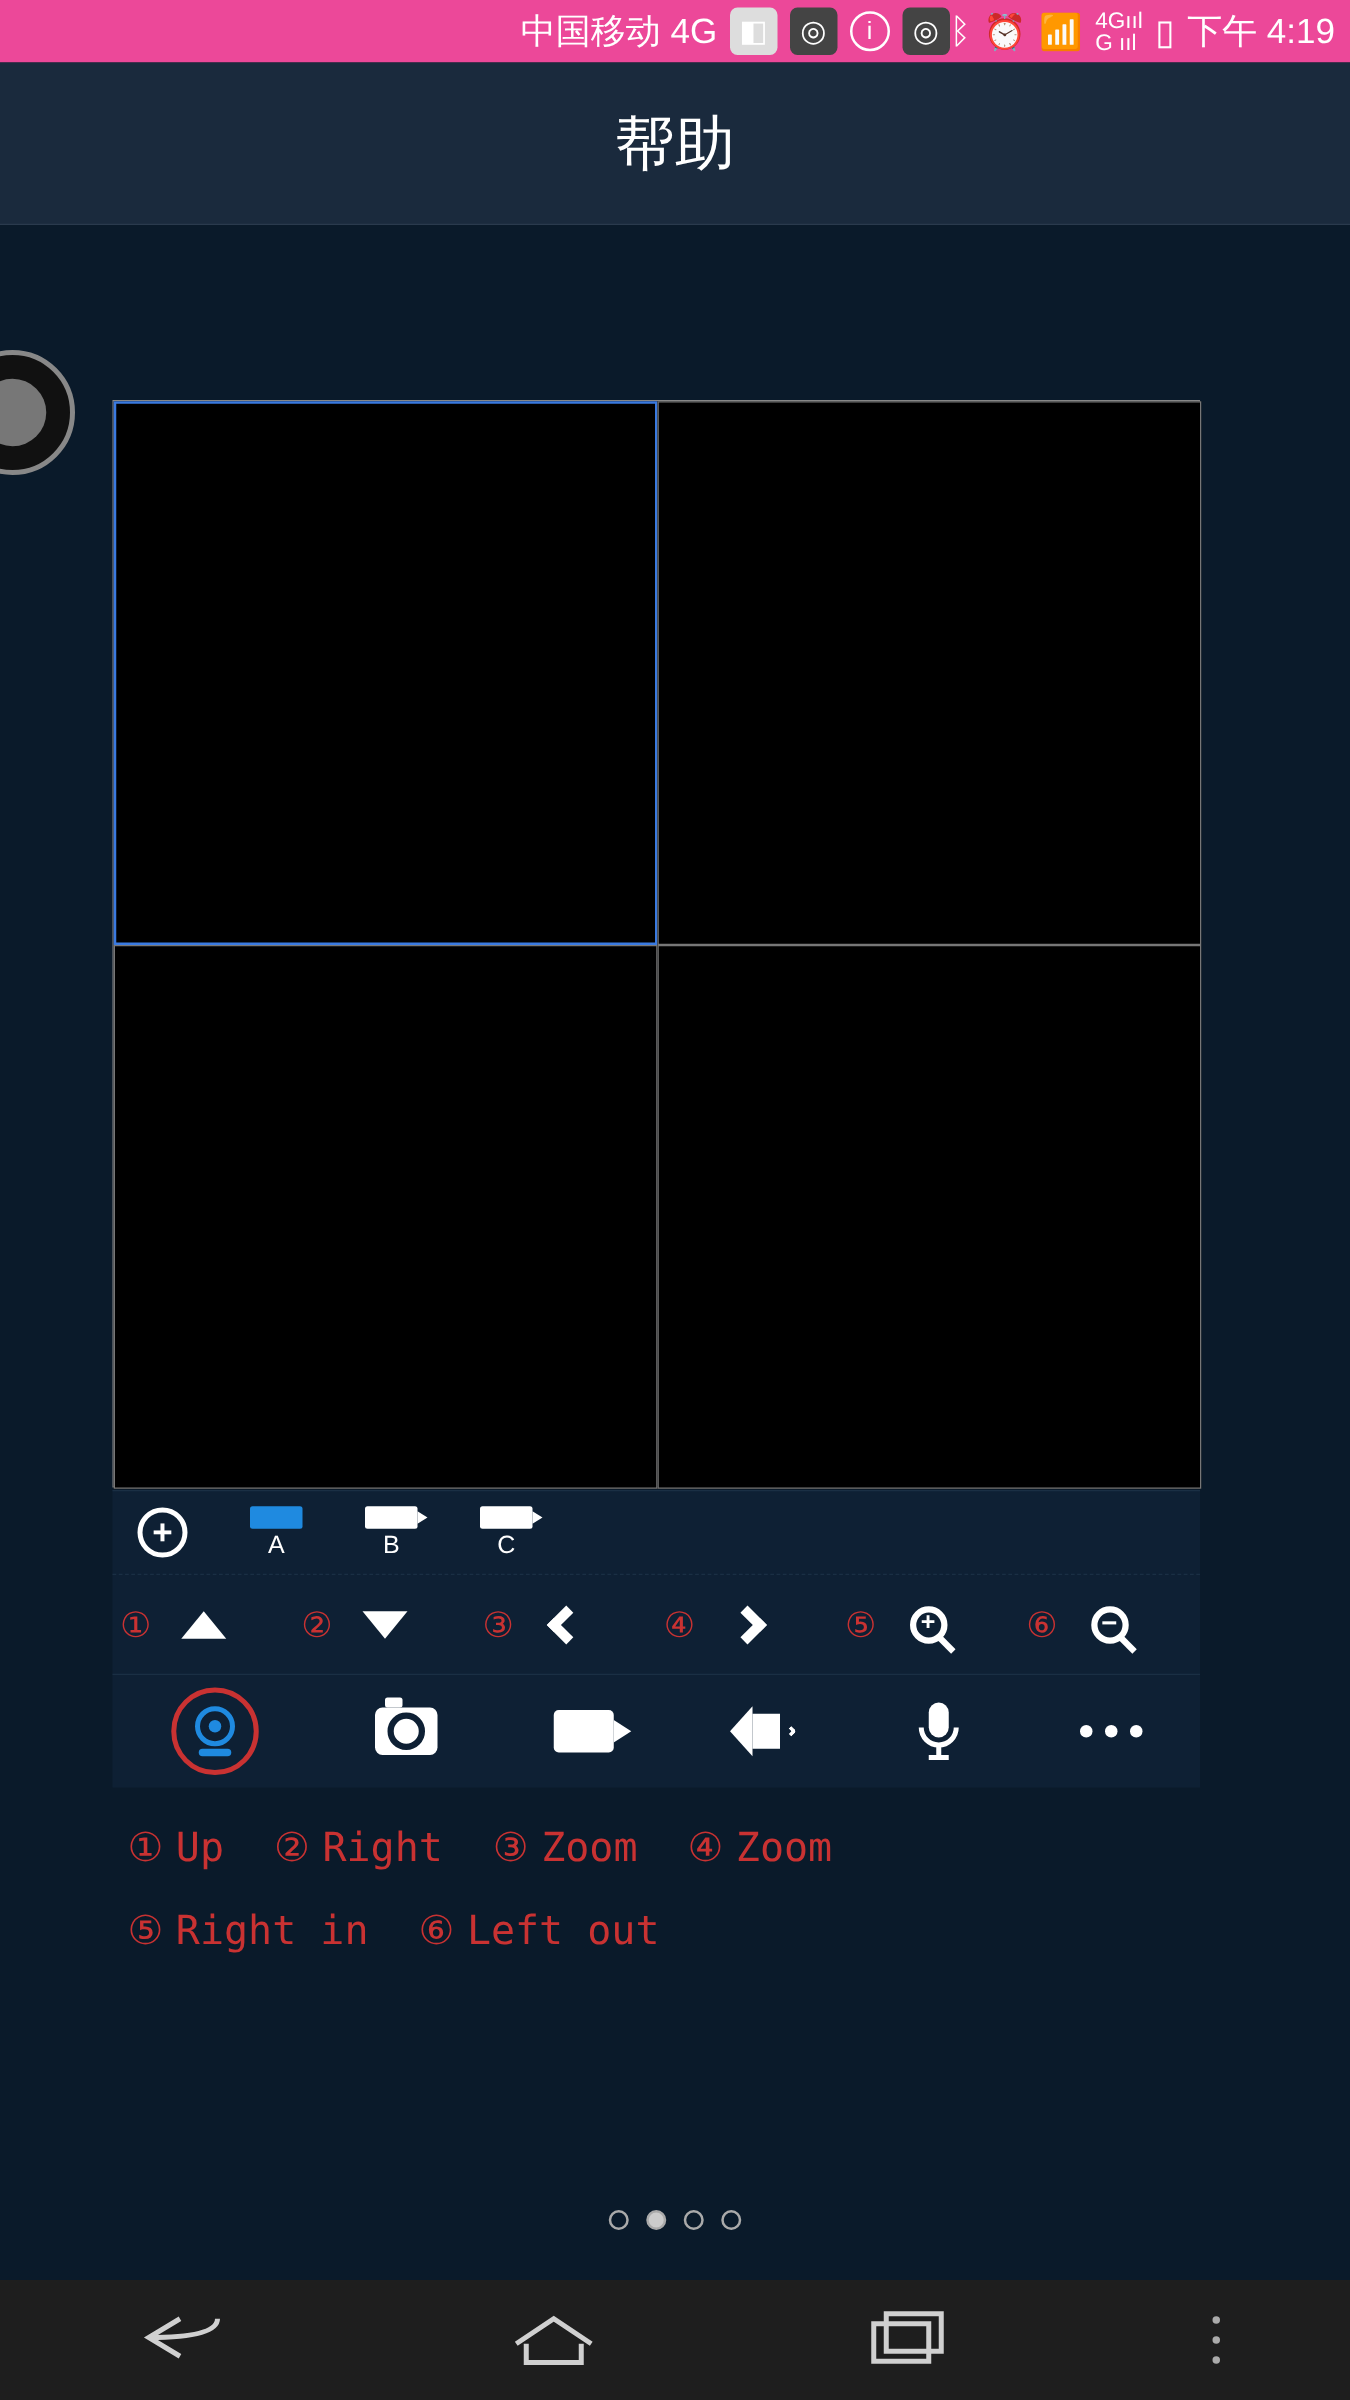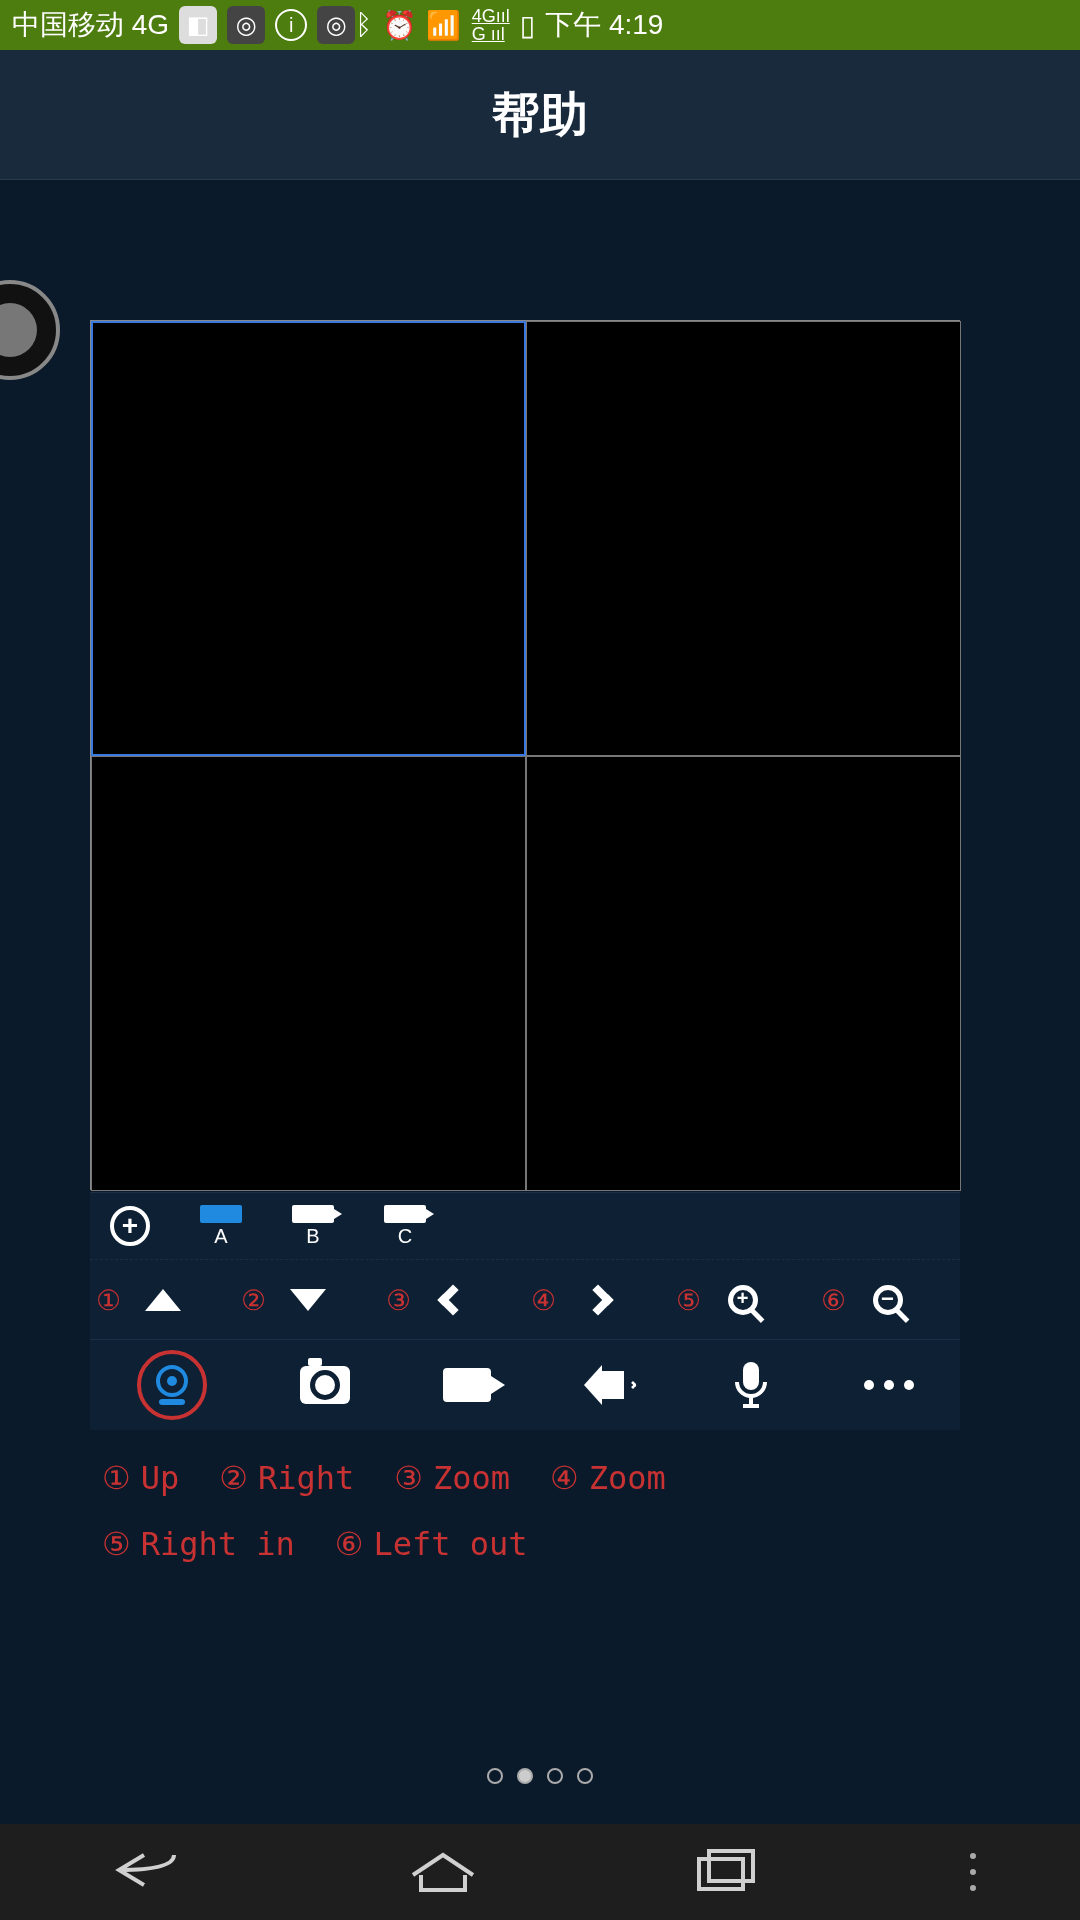--- a/index.html
+++ b/index.html
@@ -6,47 +6,47 @@
     body {
       width: 1080px;
       height: 1920px;
       background: #0a1828;
       font-family: sans-serif;
       overflow: hidden;
       position: relative;
     }
     .statusbar {
       height: 50px;
-      background: #4d7c0f;
+      background: #ec4899;
       color: #fff;
       display: flex;
       align-items: center;
       padding: 0 12px;
       font-size: 28px;
-      justify-content: flex-start;
+      justify-content: flex-end;
     }
     .statusbar .left { display: flex; align-items: center; gap: 10px; }
     .statusbar .right { display: flex; align-items: center; gap: 10px; }
     .app-icon {
       width: 38px; height: 38px;
       border-radius: 6px;
       background: #ddd;
       display: inline-flex;
       align-items: center; justify-content: center;
       font-size: 24px;
     }
     .titlebar {
       height: 130px;
       background: #1a2a3d;
       color: #fff;
       display: flex;
       align-items: center;
       justify-content: center;
       font-size: 48px;
-      font-weight: bold;
+      font-weight: normal;
       border-bottom: 1px solid #2a3a4d;
     }
     .content {
       position: relative;
       height: calc(1920px - 50px - 130px - 96px);
       background: #0a1a2a;
     }
     .side-knob {
       position: absolute;
       left: -40px;
@@ -204,21 +204,21 @@
       display: flex;
       align-items: center;
       justify-content: space-around;
       position: absolute;
       bottom: 0;
       width: 100%;
     }
     .nav-icon svg { stroke:#d0d0d0; fill:none; stroke-width:4; }
     .nav-menu { display:flex; flex-direction:column; gap:10px;}
     .nav-menu span{width:6px;height:6px;background:#aaa;border-radius:50%;}
-    .signal-4g { font-size:18px; line-height:1;text-decoration:underline; }
+    .signal-4g { font-size:18px; line-height:1; }
   </style>
 </head>
 <body>
 
 <div class="statusbar">
   <div class="left">
     <span>中国移动 4G</span>
     <span class="app-icon">◧</span>
     <span class="app-icon" style="background:#444;color:#fff">◎</span>
     <span style="border:2px solid #fff;border-radius:50%;width:32px;height:32px;display:inline-flex;align-items:center;justify-content:center;font-size:20px">i</span>

